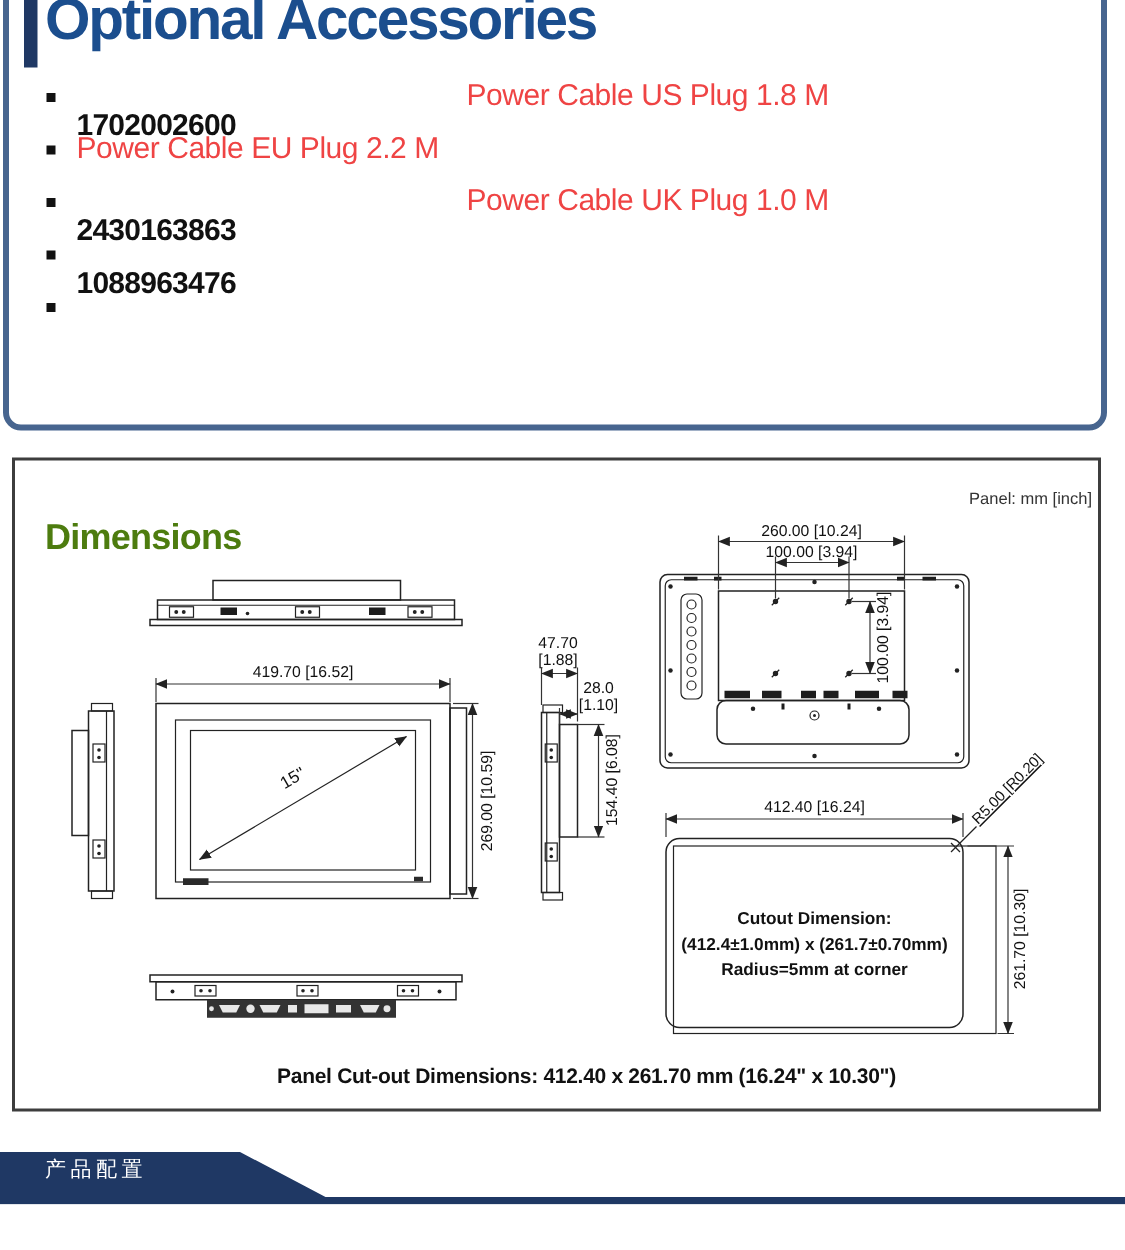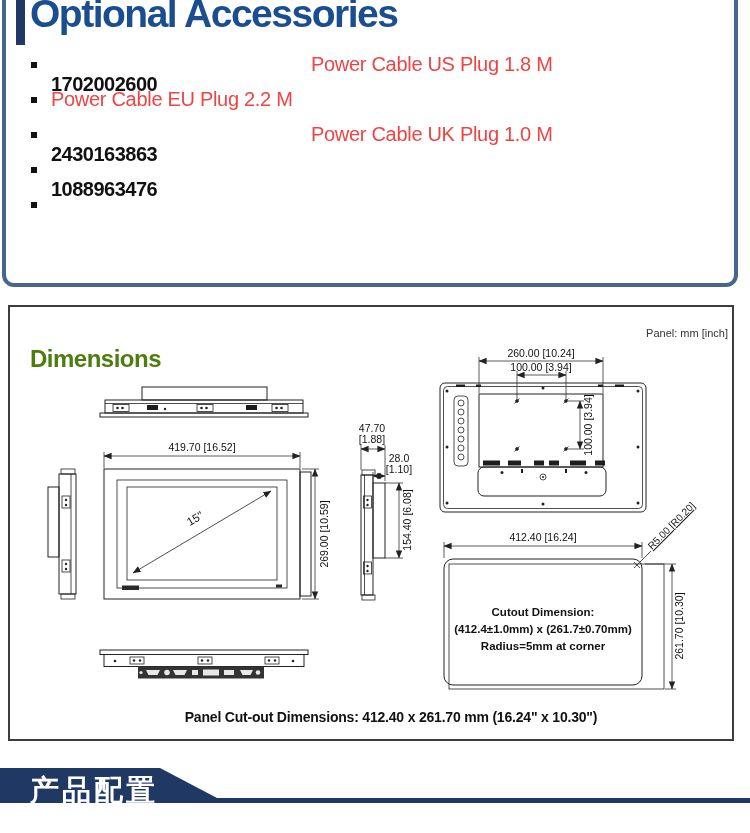--- a/index.html
+++ b/index.html
@@ -41,21 +41,21 @@
   svg.drawings .fillb{fill:#1d1d1d;stroke:none;}
   svg.drawings text{font-family:"Liberation Sans",sans-serif;font-size:10.5px;fill:#111;text-anchor:middle;}
   svg.drawings text.note{font-size:11.5px;font-weight:bold;}
   svg.drawings text.rad{font-size:10px;text-anchor:start;text-decoration:underline;}
   
   .footer{
     position:absolute;left:0;top:768px;width:750px;height:35px;background:#1f3864;
     clip-path:polygon(0 0,160px 0,217px 30px,750px 30px,750px 35px,0 35px);
   }
   .footer-title{
-    position:absolute;left:30px;top:771px;font-size:29px;font-weight:bold;color:#ffffff;
+    position:absolute;left:30px;top:771px;font-size:14px;font-weight:normal;color:#ffffff;
     letter-spacing:3px;font-family:"DejaVu Sans",sans-serif;
   }
 </style>
 </head>
 <body>
 
 <div class="acc-box">
   <div class="acc-bar"></div>
   <div class="acc-title">Optional Accessories</div>
   <div class="acc-list">

